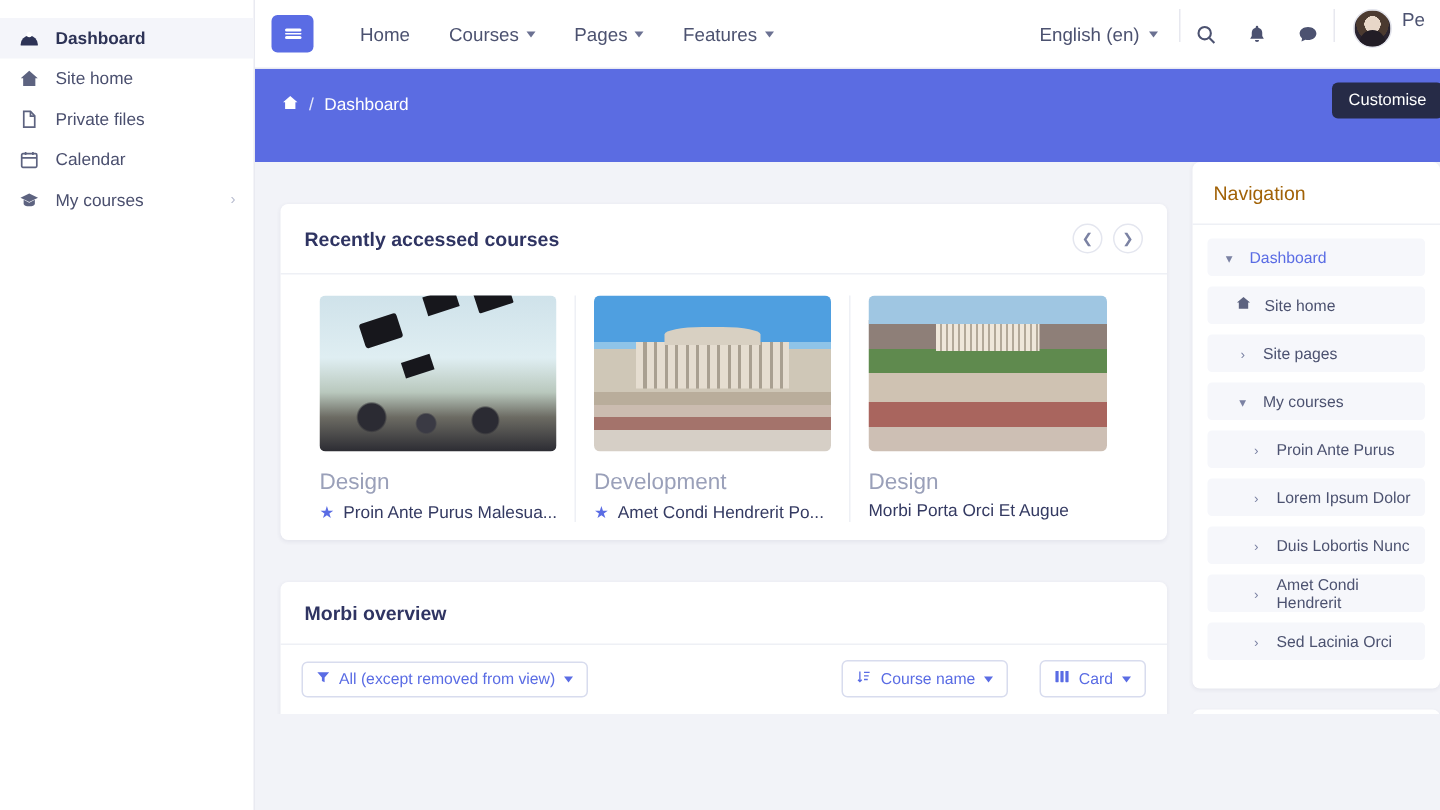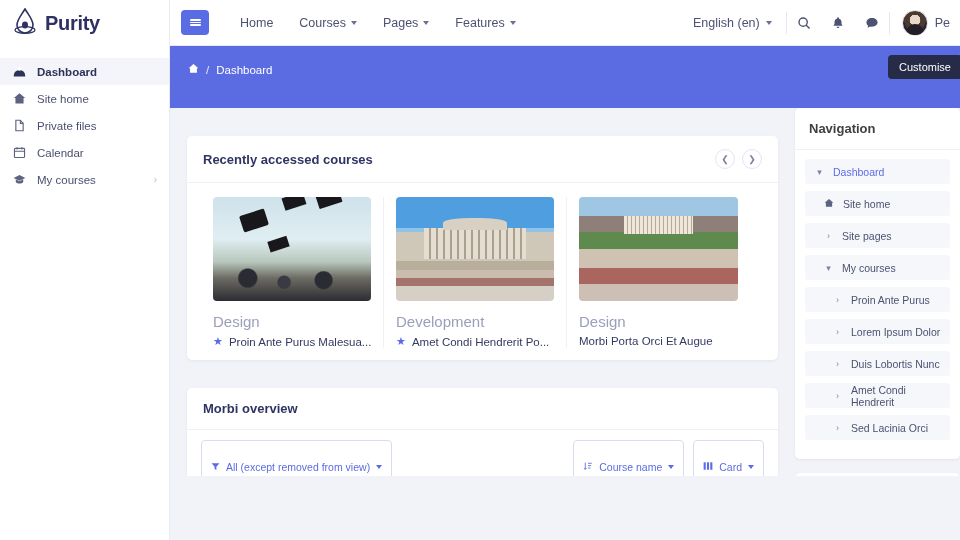--- a/index.html
+++ b/index.html
@@ -52,21 +52,21 @@
     background: #5a6ce4; display: flex; align-items: center; justify-content: center;
     cursor: pointer; flex: 0 0 28px;
   }
   .burger span { display: block; width: 11px; height: 1.4px; background: #fff; margin: 1.3px 0; border-radius: 1px;}
   .topnav-links { display: flex; align-items: center; gap: 0; margin-left: 18px; }
   .tn-link {
     font-size: 12.5px; color: #4c5270; padding: 0 13px; cursor: pointer;
     display: flex; align-items: center; gap: 5px;
   }
   .caret { width: 0; height: 0; border-left: 3.5px solid transparent; border-right: 3.5px solid transparent; border-top: 4px solid #6b7192; display:inline-block; }
-  .topnav-right { margin-left: auto; display: flex; align-items: center; }
+  .topnav-right { margin-left: auto; display: flex; }
   .lang { font-size: 12.5px; color: #4c5270; display: flex; align-items: center; gap: 6px; padding-right: 14px; cursor:pointer;}
   .vsep { width: 1px; height: 22px; background: #e7e8ef; }
   .icbtn { width: 34px; height: 34px; display: flex; align-items: center; justify-content: center; color: #4c5270; cursor: pointer; }
   .avatar {
     width: 26px; height: 26px; border-radius: 50%; margin-left: 12px; flex: 0 0 26px;
     background: radial-gradient(circle at 50% 38%, #e8d7c8 0 28%, #4b3a30 29% 56%, #2a2430 57% 100%);
     border: 1px solid #e3e4ec; overflow: hidden; position: relative;
   }
   .avatar::after{content:"";position:absolute;left:50%;top:58%;transform:translateX(-50%);width:17px;height:13px;border-radius:9px 9px 3px 3px;background:#221d26;}
   .username { font-size: 12.5px; color: #4c5270; margin-left: 7px; white-space: nowrap; }
@@ -100,31 +100,31 @@
   .ccard:last-child { border-right: none; }
   .cimg { width: 100%; height: 104px; border-radius: 4px; overflow: hidden; position: relative; }
   .ccat { font-size: 15px; color: #9aa0b9; margin-top: 12px; }
   .cname { font-size: 11.5px; color: #343a62; margin-top: 5px; display: flex; align-items: center; gap: 6px; white-space: nowrap; overflow: hidden; }
   .star { color: #5a6ce4; font-size: 11px; }
 
   
   .ov-controls { display: flex; align-items: center; padding: 10px 14px 11px 14px; }
   .pill {
     border: 1px solid #d8dcee; border-radius: 4px; color: #5a6ce4;
-    font-size: 10.5px; padding: 20px 9px; display: flex; align-items: center; gap: 6px; cursor: pointer; background:#fff;
+    font-size: 10.5px; padding: 5px 9px; display: flex; align-items: center; gap: 6px; cursor: pointer; background:#fff;
   }
   .pill .caret { border-top-color: #5a6ce4; }
-  .ov-right { margin-left: auto; display: flex; gap: 9px; }
+  .ov-right { margin-left: auto; display: flex; gap: 21px; }
   .ov-row { display: flex; padding: 4px 14px 0 14px; }
   .ovcard { width: 183px; flex: 0 0 183px; padding: 0 12px; }
   .ovimg { width: 100%; height: 120px; border-radius: 4px; overflow: hidden; }
 
   
   .rcard { background: #fff; border-radius: 5px; box-shadow: 0 1px 3px rgba(40,45,90,.07); margin-bottom: 14px; }
-  .rhead { padding: 13px 14px; border-bottom: 1px solid #eef0f5; font-size: 13px; font-weight: bold; color: #404040; }
+  .rhead { padding: 13px 14px; border-bottom: 1px solid #eef0f5; font-size: 13px; font-weight: normal; color: #a16207; }
   .rbody { padding: 9px 10px 12px 10px; }
   .nitem {
     display: flex; align-items: center; gap: 9px;
     background: #f6f7fb; border-radius: 3px;
     font-size: 10.5px; color: #4c5270;
     height: 25px; margin-bottom: 7px; padding-right: 8px; cursor: pointer;
   }
   .nitem.root { color: #5a6ce4; padding-left: 10px; }
   .nitem.lvl1 { padding-left: 19px; }
   .nitem.lvl2 { padding-left: 28px; }
@@ -170,30 +170,20 @@
   }
   .img-trees::before{content:"";position:absolute;left:0;top:0;width:46%;height:78%;background:radial-gradient(circle at 30% 30%, #7e9a60 0 34%, transparent 36%), radial-gradient(circle at 62% 52%, #6d8b54 0 30%, transparent 32%), radial-gradient(circle at 18% 70%, #8aa76c 0 26%, transparent 28%);}
   .img-trees::after{content:"";position:absolute;right:2%;bottom:0;width:40%;height:26%;background:linear-gradient(90deg,#2b3550 0 22%,#d8cfc2 22% 30%,#2b3550 30% 52%,#d8cfc2 52% 60%,#2b3550 60% 82%);}
 </style>
 </head>
 <body>
 
 <div class="app">
 
   <aside class="sidebar">
-    <div class="brand">
-      <span class="brand-logo">
-        <svg width="22" height="30" viewBox="0 0 22 30">
-          <path d="M11 1 C6 9, 3 12, 3 17 a8 8 0 0 0 16 0 C19 12, 16 9, 11 1 Z" fill="none" stroke="#2f3163" stroke-width="1.6"></path>
-          <ellipse cx="11" cy="17" rx="3" ry="3.4" fill="#2f3163"></ellipse>
-          <ellipse cx="11" cy="22" rx="10" ry="3.4" fill="none" stroke="#2f3163" stroke-width="1.3"></ellipse>
-        </svg>
-      </span>
-      <span class="brand-name">Purity</span>
-    </div>
 
     <nav class="side-nav">
       <div class="side-item active">
         <span class="ic">
           <svg width="13" height="13" viewBox="0 0 16 16" fill="#2d3356">
               <path d="M1 13a7 7 0 0 1 14 0v1H1z"></path>
               <circle cx="8" cy="5" r="2.2" fill="#fff"></circle>
             </svg>
         </span>
         <span>Dashboard</span>

